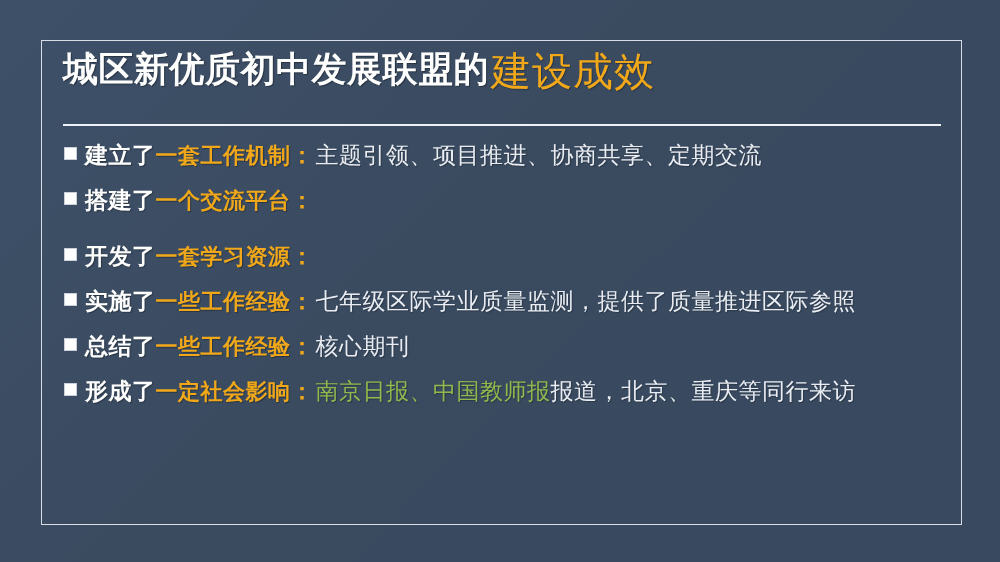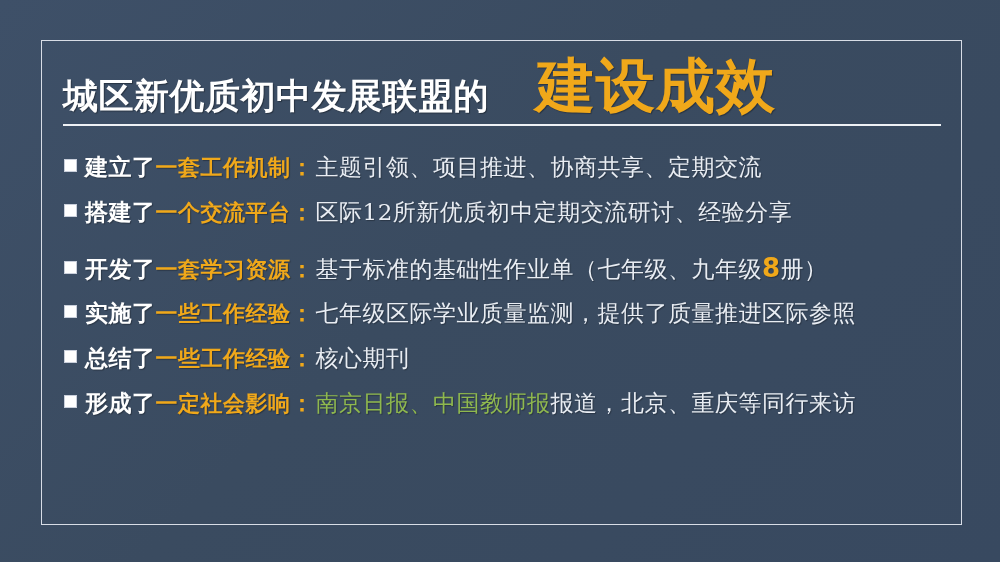--- a/index.html
+++ b/index.html
@@ -36,58 +36,56 @@
   }
 
   
   #title-block {
     position: absolute;
     left: 63px;
     top: 52px;
     width: 880px;
     height: 62px;
     display: flex;
-    align-items: flex-end;
     white-space: nowrap;
-    gap: 36px;
   }
   .title-main {
     font-family: "DejaVu Sans", "Liberation Sans", sans-serif;
     font-size: 35px;
     line-height: 1;
     font-weight: 700;
     color: #ffffff;
     letter-spacing: 0.5px;
     text-shadow: 1px 1px 1px rgba(0,0,0,0.35);
   }
   .title-accent {
     font-family: "DejaVu Serif", "Liberation Serif", serif;
-    font-size: 59px;
+    font-size: 40px;
     line-height: 0.95;
-    font-weight: 700;
+    font-weight: 400;
     color: #f0a81a;
     letter-spacing: 1px;
-    margin-left: 11px;
+    margin-left: 2px;
     text-shadow: 1px 1px 1px rgba(0,0,0,0.3);
   }
 
   #title-rule {
     position: absolute;
     left: 63px;
     top: 124px;
     width: 878px;
     height: 0;
     border-top: 2px solid #eef1f5;
   }
 
   
   #bullets {
     position: absolute;
     left: 64px;
-    top: 152px;
+    top: 140px;
     width: 890px;
   }
 
   .bullet-row {
     display: flex;
     align-items: baseline;
     white-space: nowrap;
     height: 45px;
   }
   .bullet-row.gap-before {
@@ -171,29 +169,27 @@
         <span class="hl">一套工作机制</span>
         <span class="colon">：</span>
         <span class="detail">主题引领、项目推进、协商共享、定期交流</span>
     </div>
 
     <div class="bullet-row">
       <span class="bullet-mark"></span>
       <span class="lead">搭建了</span>
         <span class="hl">一个交流平台</span>
         <span class="colon">：</span>
-        <span class="detail">区际12所新优质初中定期交流研讨、经验分享</span>
     </div>
 
     <div class="bullet-row gap-before">
       <span class="bullet-mark"></span>
       <span class="lead">开发了</span>
         <span class="hl">一套学习资源</span>
         <span class="colon">：</span>
-        <span class="detail"><span>基于标准的基础性作业单（七年级、九年级</span><span class="num-accent">8</span><span>册）</span></span>
     </div>
 
     <div class="bullet-row">
       <span class="bullet-mark"></span>
       <span class="lead">实施了</span>
         <span class="hl">一些工作经验</span>
         <span class="colon">：</span>
         <span class="detail">七年级区际学业质量监测，提供了质量推进区际参照</span>
     </div>
 

